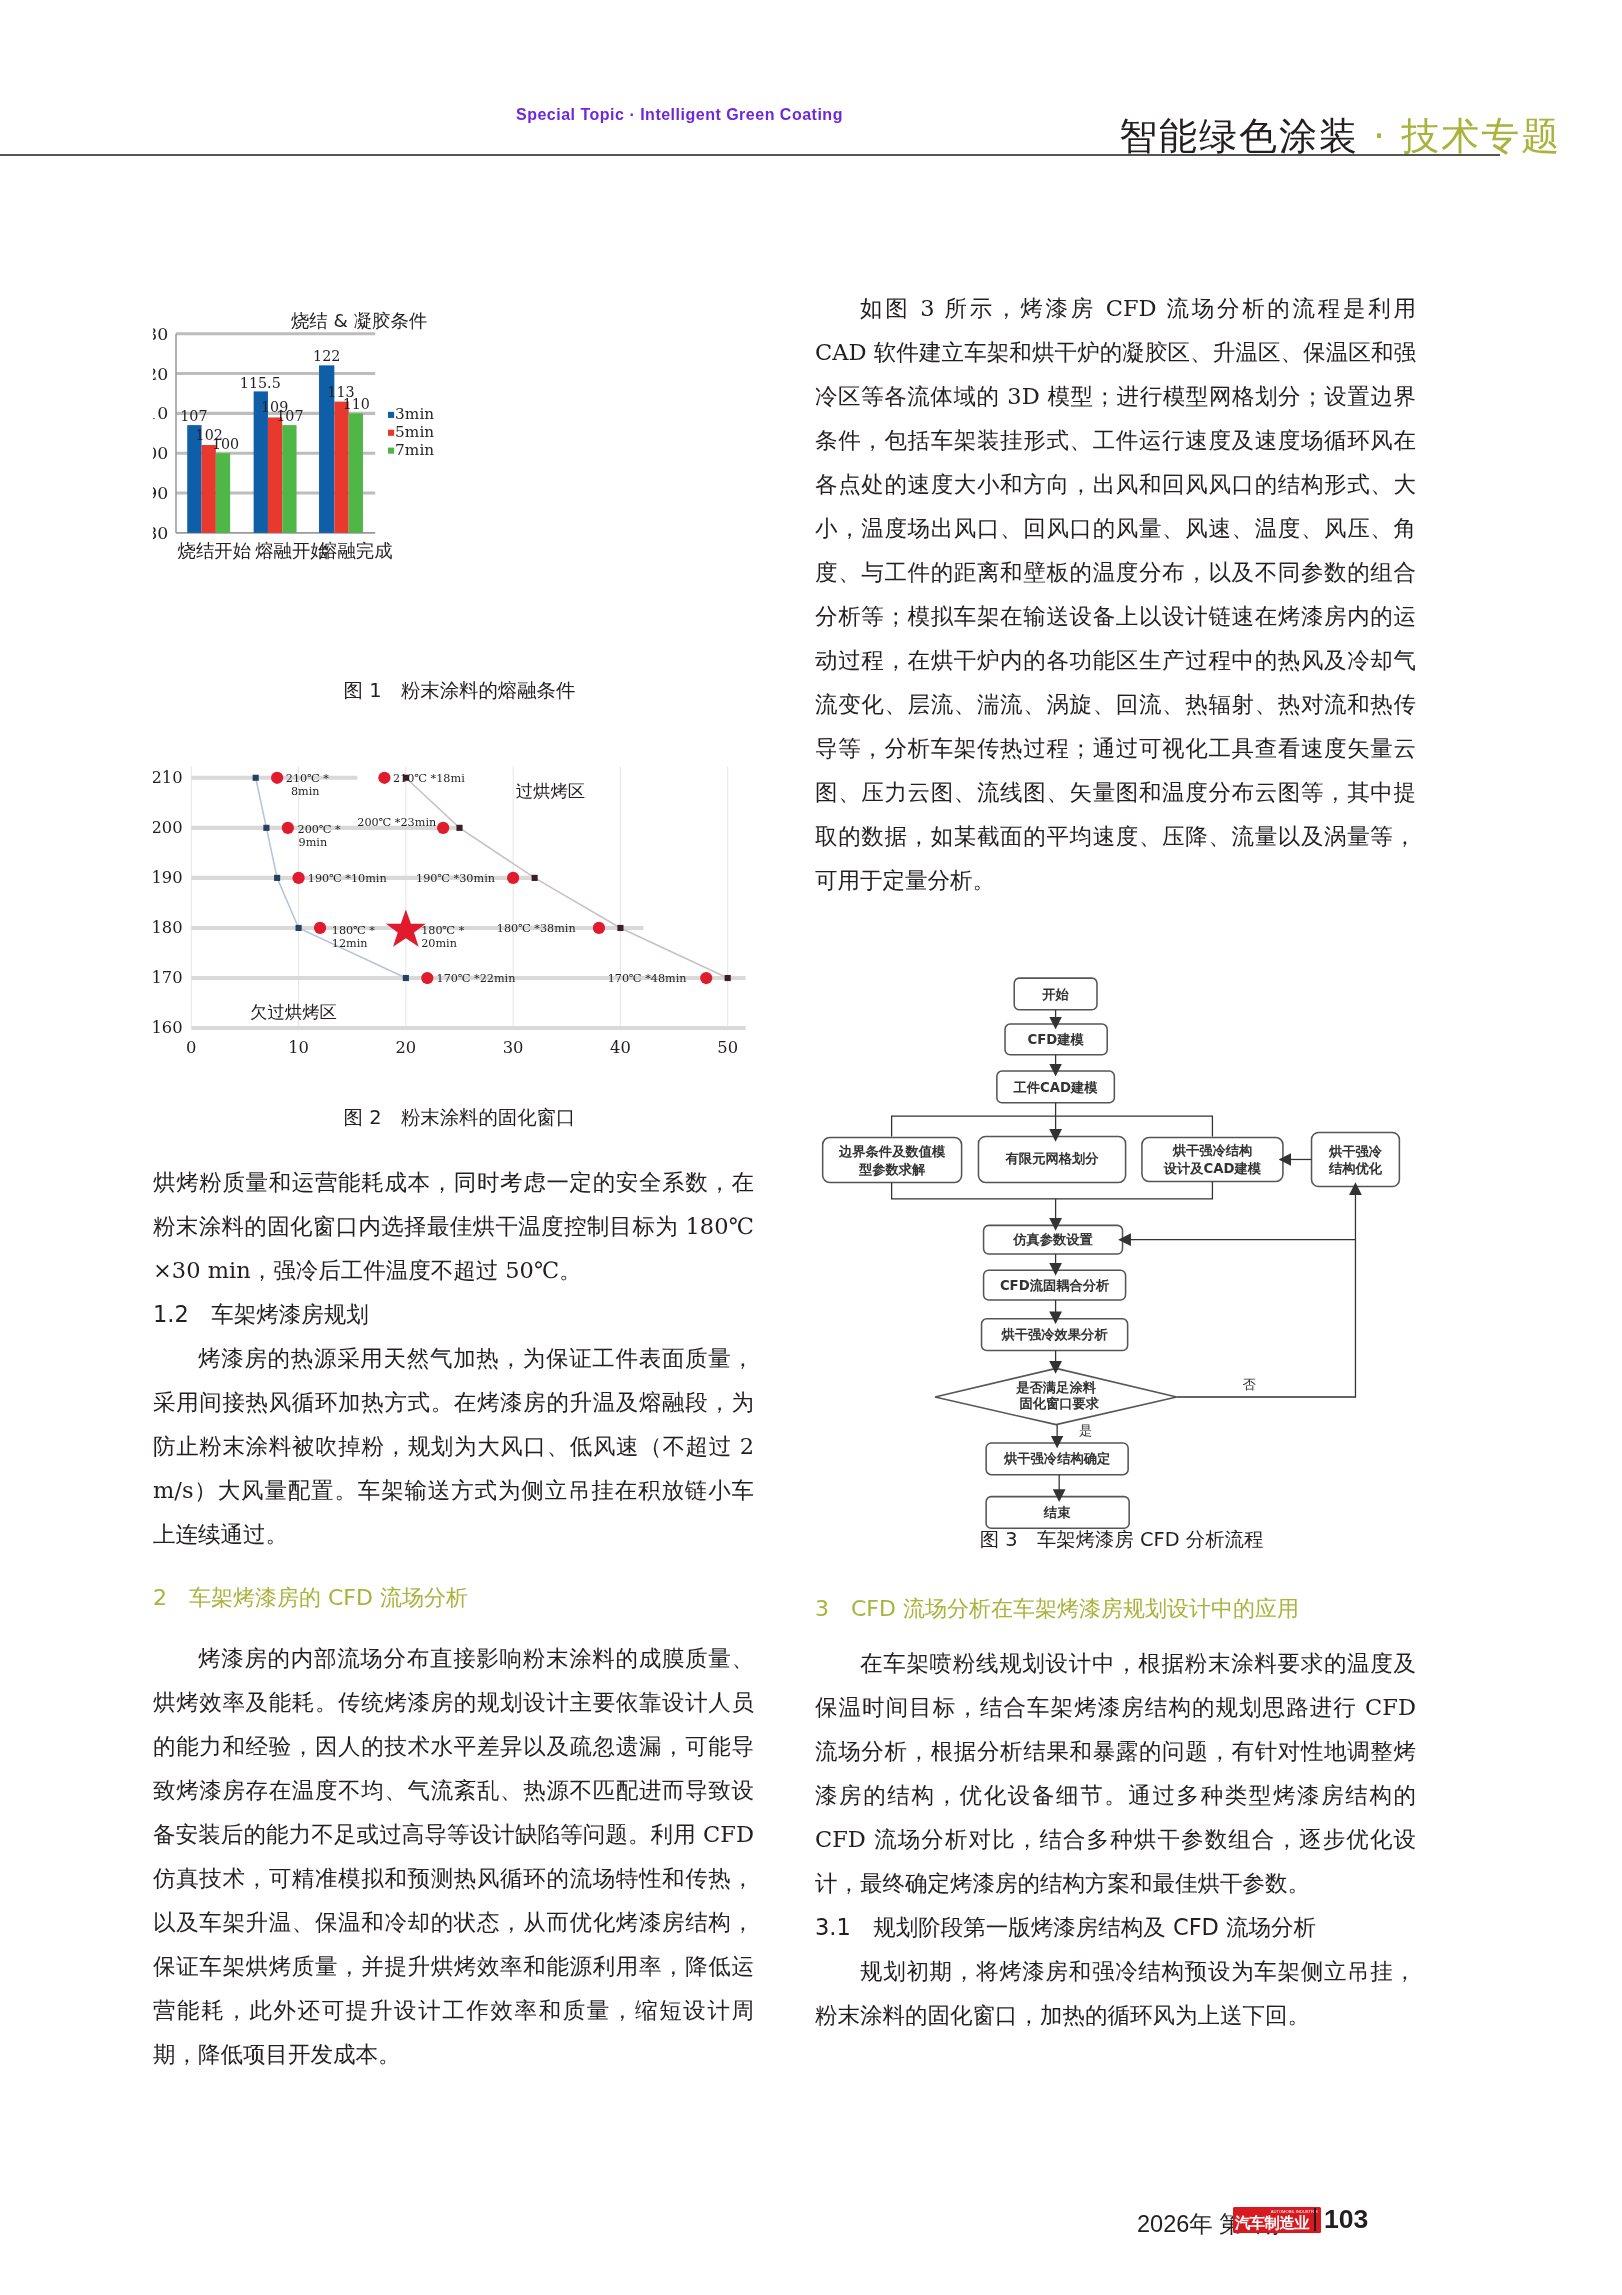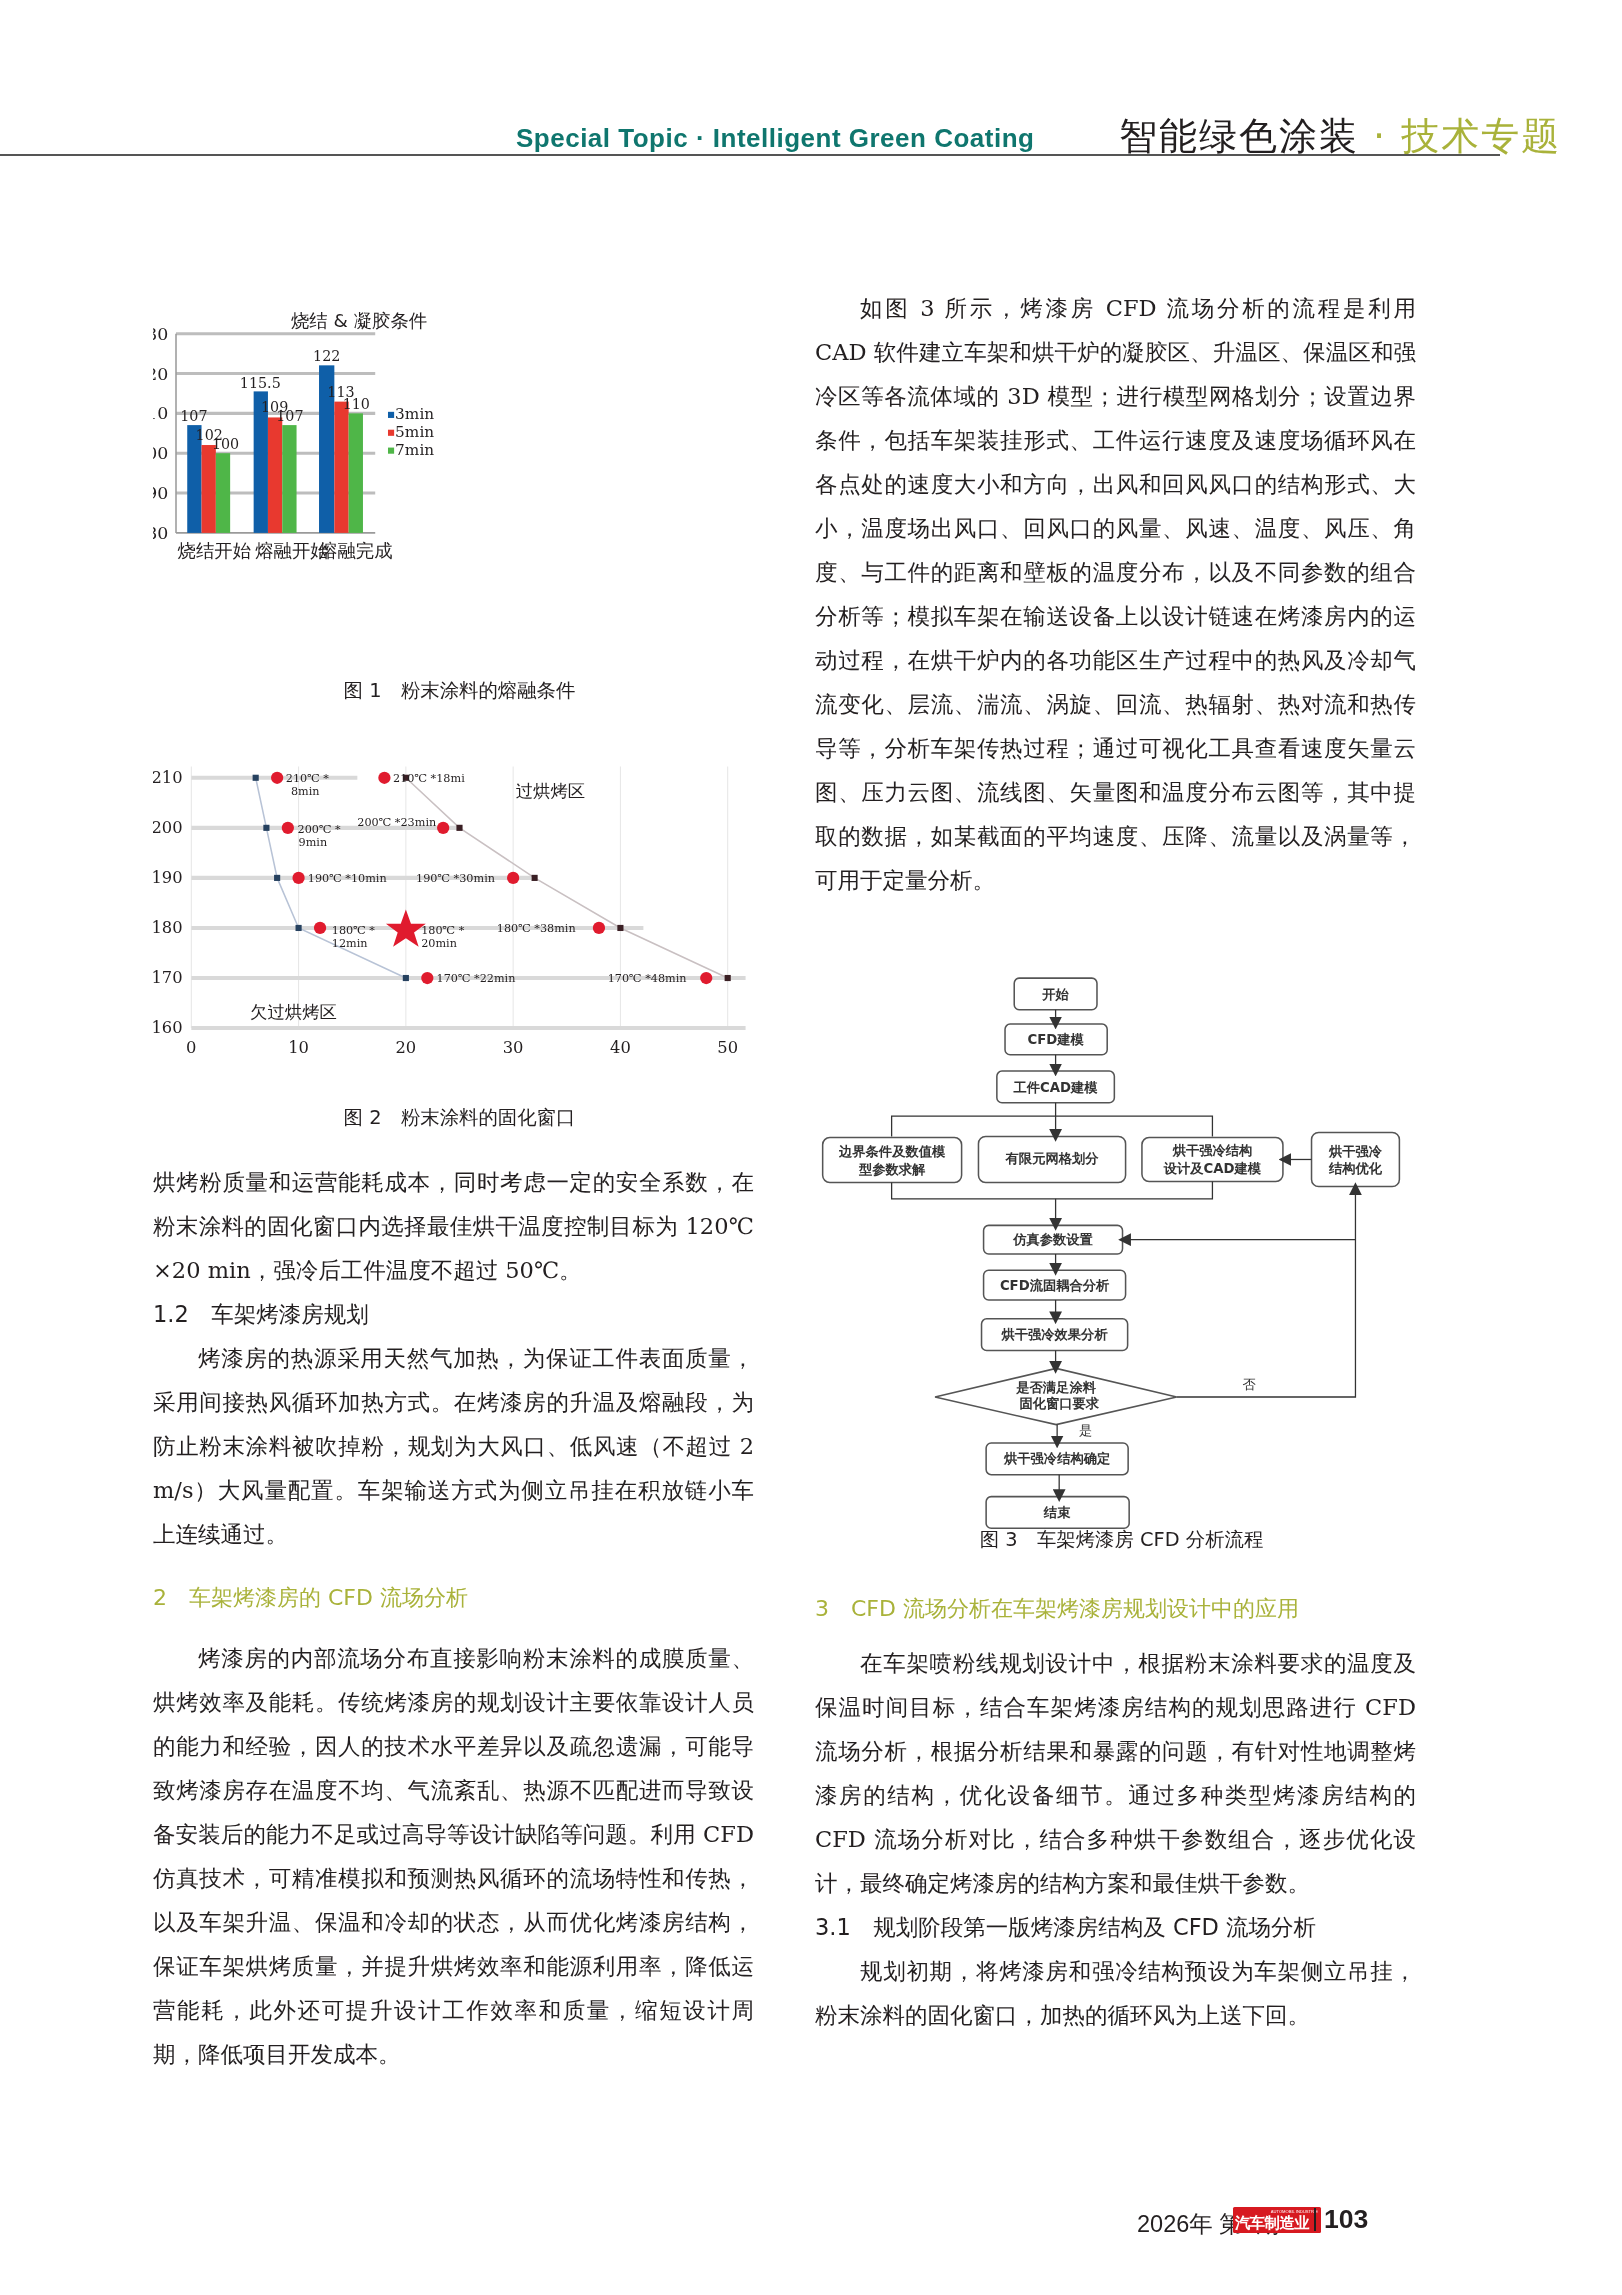--- a/index.html
+++ b/index.html
@@ -1,18 +1,18 @@
 <!DOCTYPE html>
 <html style="font-size:8.2px"><head>
 <meta charset="utf-8">
 <style>
   html, body { margin:0; padding:0; background:#ffffff; }
   body { width:1623px; height:2295px; position:relative; overflow:hidden; font-family:"DejaVu Serif", serif; color:#231f20; }
   .header { position:absolute; left:0; top:0; width:1623px; height:164px; }
-  .header-en { position:absolute; left:516px; top:123px; font-family:"Liberation Sans", sans-serif; font-weight:bold; font-size:26px; color:#0f766e; letter-spacing:0.5px; }
+  .header-en { position:absolute; left:516px; top:106px; font-family:"Liberation Sans", sans-serif; font-weight:bold; font-size:16px; color:#6d28d9; letter-spacing:0.5px; }
   .header-cn { position:absolute; left:1119px; top:102px; font-family:"DejaVu Sans", sans-serif; font-size:38px; color:#231f20; letter-spacing:2px;margin-top:9px; }
   .header-cn .accent { color:#a9b23a; }
   .header-rule { position:absolute; left:0; top:154px; width:1500px; height:2px; background:#555; }
 
   .col { position:absolute; width:601px; }
   .col-left { left:153px; }
   .col-right { left:815px; }
 
   .para { font-size:22.5px; line-height:44px; text-align:justify; margin:0; }
   .para.indent { text-indent:45px; }
@@ -195,21 +195,21 @@
         <text x="495" y="600">20</text>
       <text x="705" y="600">30</text>
         <text x="915" y="600">40</text>
         <text x="1125" y="600">50</text>
     </g>
   </svg>
 </div>
 <div class="caption" style="position:absolute; left:153px; top:1104px; width:613px;">图 2　粉末涂料的固化窗口</div>
 
 <div class="col col-left" style="top:1160px;">
-  <p class="para">烘烤粉质量和运营能耗成本，同时考虑一定的安全系数，在粉末涂料的固化窗口内选择最佳烘干温度控制目标为 120℃ ×20 min，强冷后工件温度不超过 50℃。</p>
+  <p class="para">烘烤粉质量和运营能耗成本，同时考虑一定的安全系数，在粉末涂料的固化窗口内选择最佳烘干温度控制目标为 180℃ ×30 min，强冷后工件温度不超过 50℃。</p>
   <p class="subhead">1.2　车架烤漆房规划</p>
   <p class="para indent">烤漆房的热源采用天然气加热，为保证工件表面质量，采用间接热风循环加热方式。在烤漆房的升温及熔融段，为防止粉末涂料被吹掉粉，规划为大风口、低风速（不超过 2 m/s）大风量配置。车架输送方式为侧立吊挂在积放链小车上连续通过。</p>
   <p class="section-title" style="margin-top:20.4px; margin-bottom:15.3px;">2　车架烤漆房的 CFD 流场分析</p>
   <p class="para indent">烤漆房的内部流场分布直接影响粉末涂料的成膜质量、烘烤效率及能耗。传统烤漆房的规划设计主要依靠设计人员的能力和经验，因人的技术水平差异以及疏忽遗漏，可能导致烤漆房存在温度不均、气流紊乱、热源不匹配进而导致设备安装后的能力不足或过高导等设计缺陷等问题。利用 CFD 仿真技术，可精准模拟和预测热风循环的流场特性和传热，以及车架升温、保温和冷却的状态，从而优化烤漆房结构，保证车架烘烤质量，并提升烘烤效率和能源利用率，降低运营能耗，此外还可提升设计工作效率和质量，缩短设计周期，降低项目开发成本。</p>
 </div>
 
 <div class="col col-right" style="top:286px;">
   <p class="para indent">如图 3 所示，烤漆房 CFD 流场分析的流程是利用 CAD 软件建立车架和烘干炉的凝胶区、升温区、保温区和强冷区等各流体域的 3D 模型；进行模型网格划分；设置边界条件，包括车架装挂形式、工件运行速度及速度场循环风在各点处的速度大小和方向，出风和回风风口的结构形式、大小，温度场出风口、回风口的风量、风速、温度、风压、角度、与工件的距离和壁板的温度分布，以及不同参数的组合分析等；模拟车架在输送设备上以设计链速在烤漆房内的运动过程，在烘干炉内的各功能区生产过程中的热风及冷却气流变化、层流、湍流、涡旋、回流、热辐射、热对流和热传导等，分析车架传热过程；通过可视化工具查看速度矢量云图、压力云图、流线图、矢量图和温度分布云图等，其中提取的数据，如某截面的平均速度、压降、流量以及涡量等，可用于定量分析。</p>
 </div>
 

